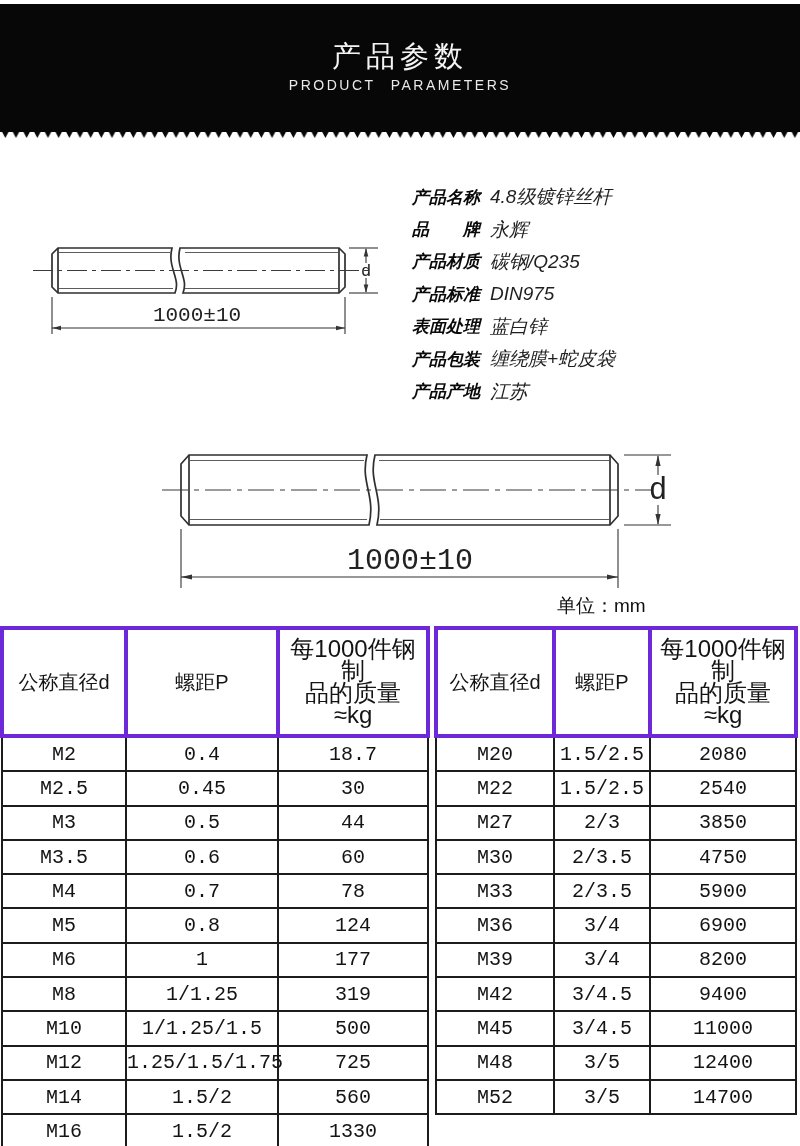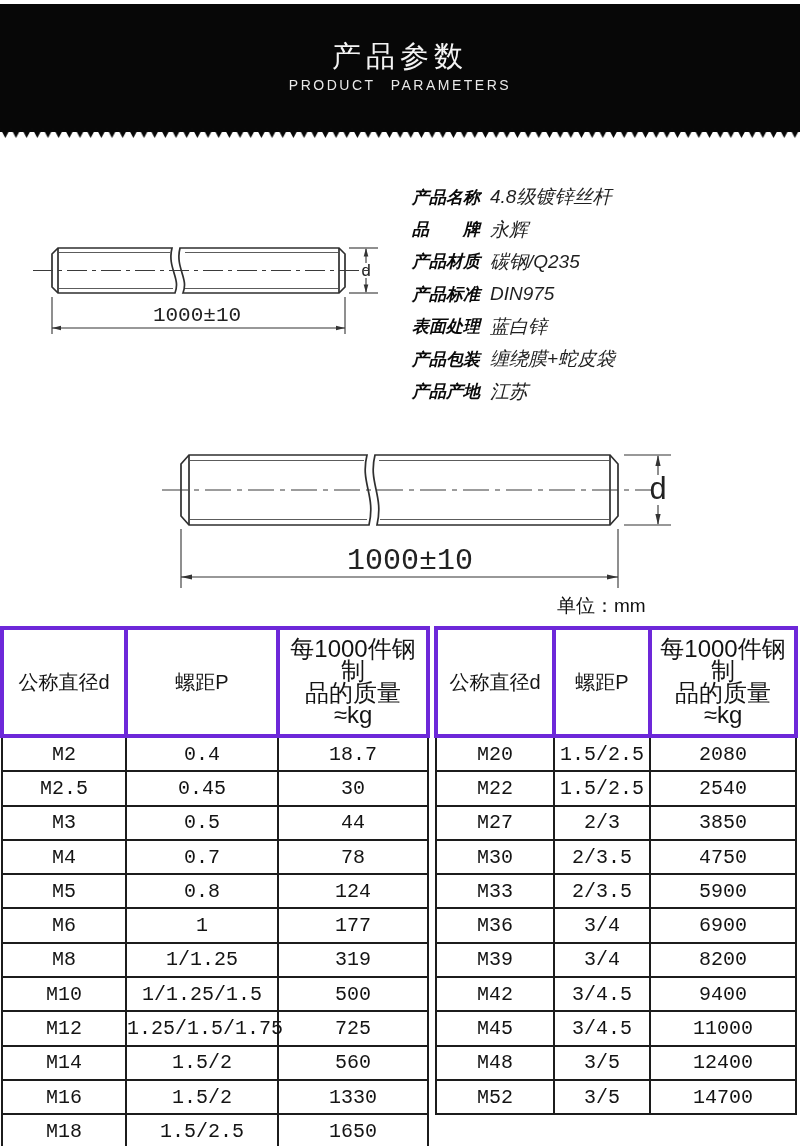--- a/index.html
+++ b/index.html
@@ -181,20 +181,25 @@
           <td>M2.5</td>
           <td>0.45</td>
           <td>30</td>
         </tr>
       <tr>
           <td>M3</td>
           <td>0.5</td>
           <td>44</td>
         </tr>
       <tr>
+          <td>M3.5</td>
+          <td>0.6</td>
+          <td>60</td>
+        </tr>
+      <tr>
           <td>M4</td>
           <td>0.7</td>
           <td>78</td>
         </tr>
       <tr>
           <td>M5</td>
           <td>0.8</td>
           <td>124</td>
         </tr>
       <tr>

